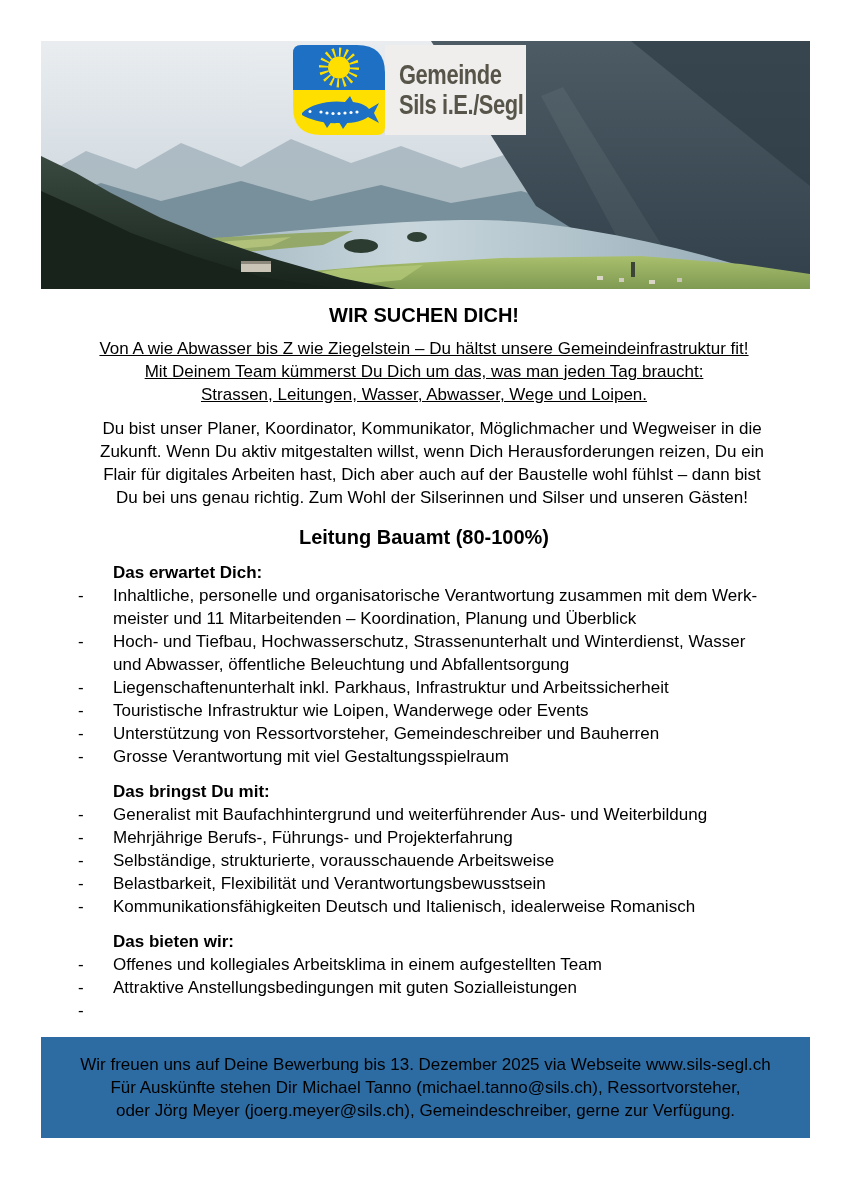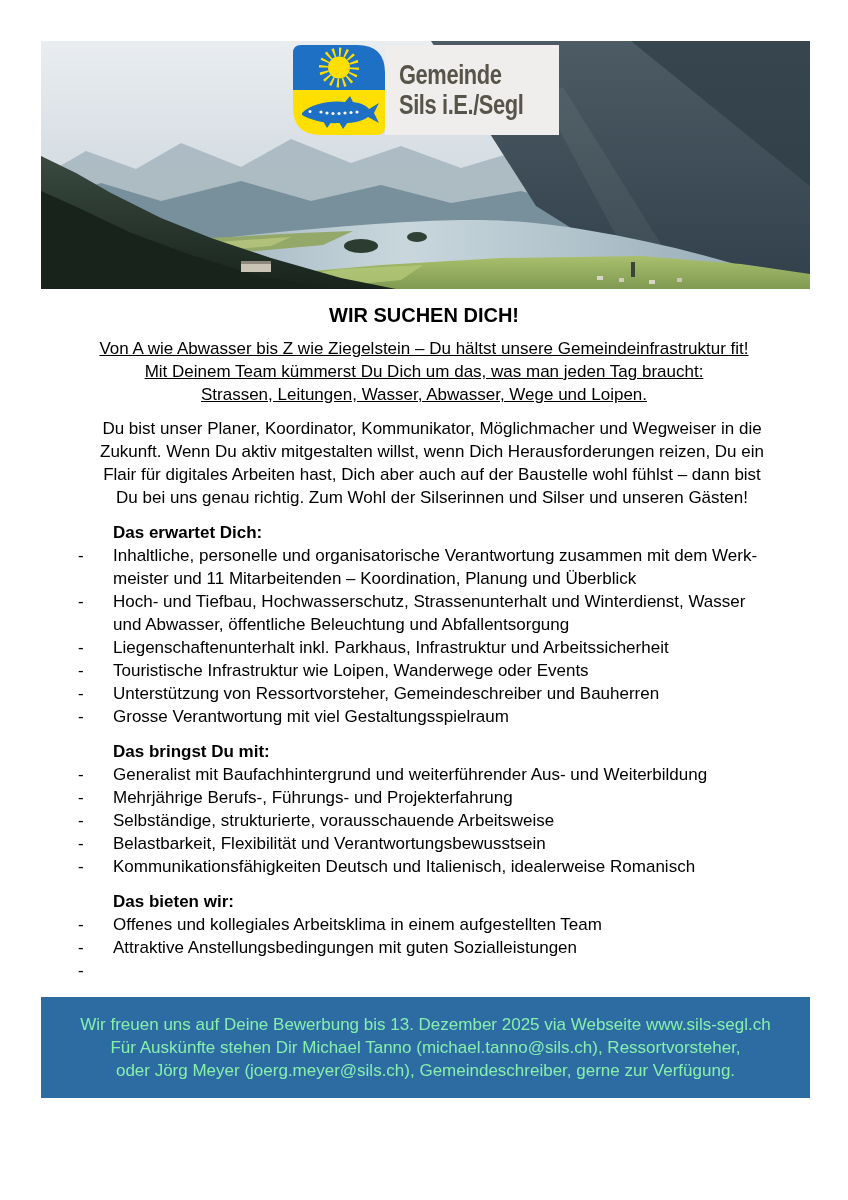--- a/index.html
+++ b/index.html
@@ -10,21 +10,21 @@
   .page{position:relative;width:848px;height:1200px;}
 
   
   .photo{position:relative;margin:41px 38px 0 41px;height:248px;overflow:hidden;}
   .photo svg.land{display:block;width:100%;height:100%;}
 
   
   .logo{position:absolute;left:252px;top:4px;display:flex;height:90px;}
   .badge{width:92px;height:90px;flex:0 0 92px;}
   .wordmark{
-    width:174px;background:#efeeec;display:flex;flex-direction:column;
+    width:141px;background:#efeeec;display:flex;flex-direction:column;
     justify-content:center;padding-left:14px;box-sizing:border-box;
   }
   .wordmark .wm-line{
     font-size:28px;font-weight:bold;color:#57544a;line-height:30px;
     letter-spacing:-0.5px;transform:scaleX(0.78);transform-origin:left center;
     white-space:nowrap;
   }
 
   
   .headline{margin:14px 0 0;font-size:20px;line-height:24px;font-weight:bold;text-align:center;}
@@ -36,21 +36,21 @@
   .sec-title{margin:12px 0 0 113px;font-size:17px;line-height:23px;font-weight:bold;}
   .bullet{display:flex;margin-left:78px;font-size:17px;line-height:23px;}
   .bullet .dash{flex:0 0 35px;}
   .bullet .txt{white-space:pre-line;padding-right:40px;}
 
   
   .footer{
     margin:15px 38px 0 41px;background:#2d6ba3;color:#ffffff;
     padding:16px 8px;text-align:center;
   }
-  .footer .para{color:#86efac;}
+  .footer .para{color:#000000;}
 </style>
 </head>
 <body>
 
 <div class="page">
 
   <div class="photo">
     <svg class="land" viewBox="0 0 769 248" preserveAspectRatio="none">
       <defs>
         <linearGradient id="sky" x1="0" y1="0" x2="0" y2="1">
@@ -151,20 +151,21 @@
 
   <h1 class="headline">WIR SUCHEN DICH!</h1>
   <p class="para p1">Von A wie Abwasser bis Z wie Ziegelstein – Du hältst unsere Gemeindeinfrastruktur fit!
 Mit Deinem Team kümmerst Du Dich um das, was man jeden Tag braucht:
 Strassen, Leitungen, Wasser, Abwasser, Wege und Loipen.</p>
   <p class="para p2">Du bist unser Planer, Koordinator, Kommunikator, Möglichmacher und Wegweiser in die
 Zukunft. Wenn Du aktiv mitgestalten willst, wenn Dich Herausforderungen reizen, Du ein
 Flair für digitales Arbeiten hast, Dich aber auch auf der Baustelle wohl fühlst – dann bist
 Du bei uns genau richtig. Zum Wohl der Silserinnen und Silser und unseren Gästen!</p>
 
+  <h2 class="jobtitle">Leitung Bauamt (80-100%)</h2>
 
   <div class="sec-title">Das erwartet Dich:</div>
   <div>
     <div class="bullet">
       <span class="dash">-</span>
       <span class="txt">Inhaltliche, personelle und organisatorische Verantwortung zusammen mit dem Werk-
 meister und 11 Mitarbeitenden – Koordination, Planung und Überblick</span>
     </div>
     <div class="bullet">
       <span class="dash">-</span>

